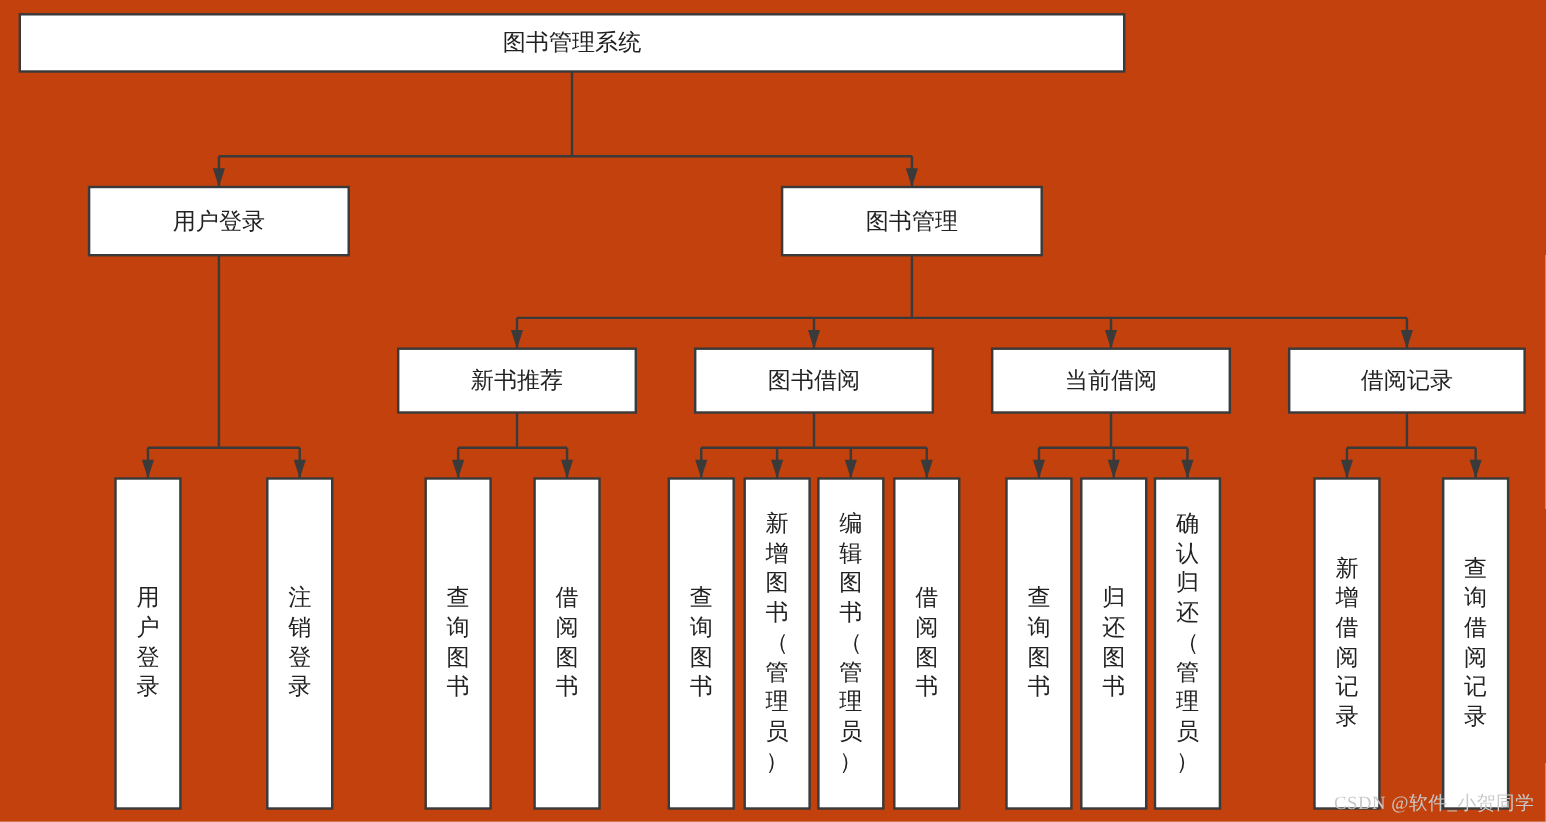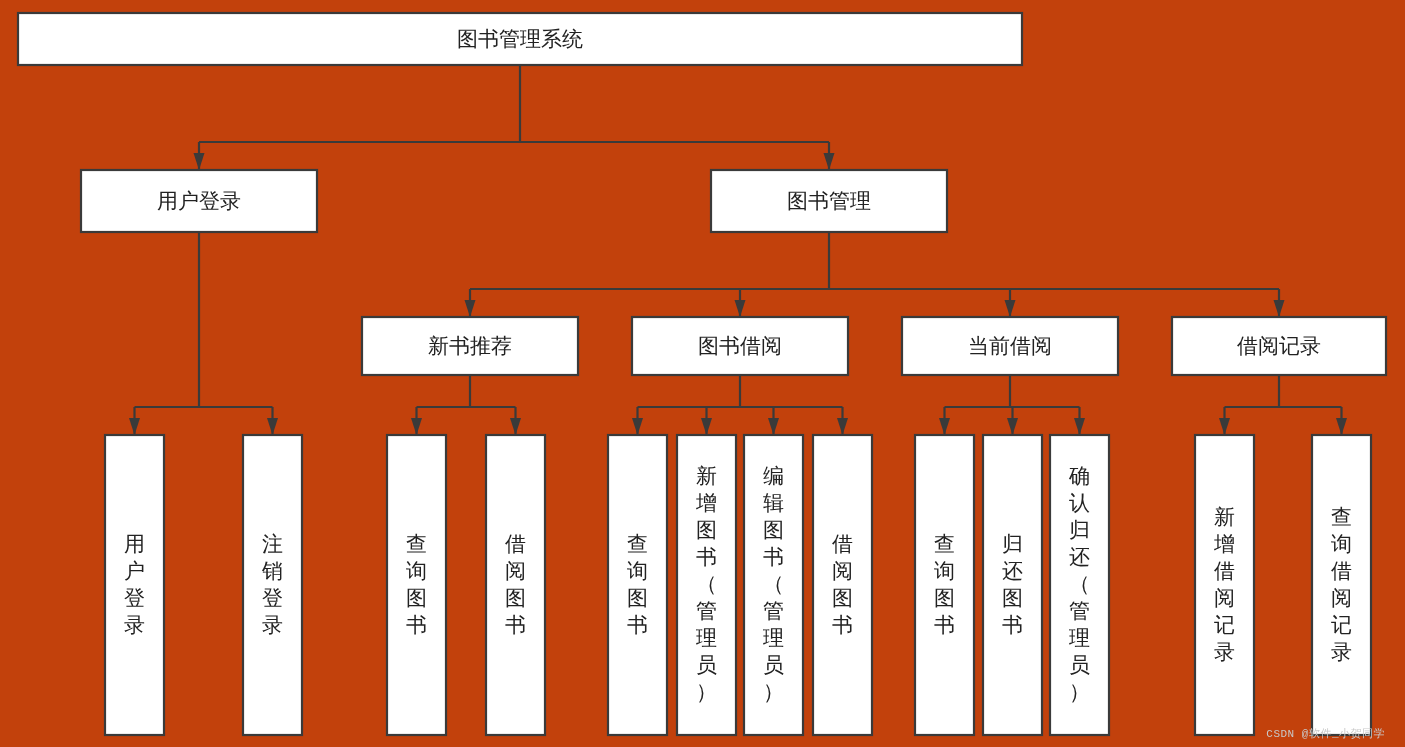--- a/index.html
+++ b/index.html
@@ -51,24 +51,24 @@
     stroke: #3a3a3a;
     stroke-width: 2.2;
     fill: none;
   }
   .arrow-head {
     fill: #3a3a3a;
     stroke: none;
   }
   .watermark {
     position: absolute;
-    right: 20px;
+    right: 10px;
     bottom: 6px;
-    font-family: Liberation Mono, monospace;
-    font-size: 11px;
+    font-family: Liberation Serif, serif;
+    font-size: 17px;
     color: #c9c9c9;
     white-space: nowrap;
     letter-spacing: 0.5px;
     user-select: none;
   }
 </style>
 </head>
 <body>
 
 <div id="diagram-root">

